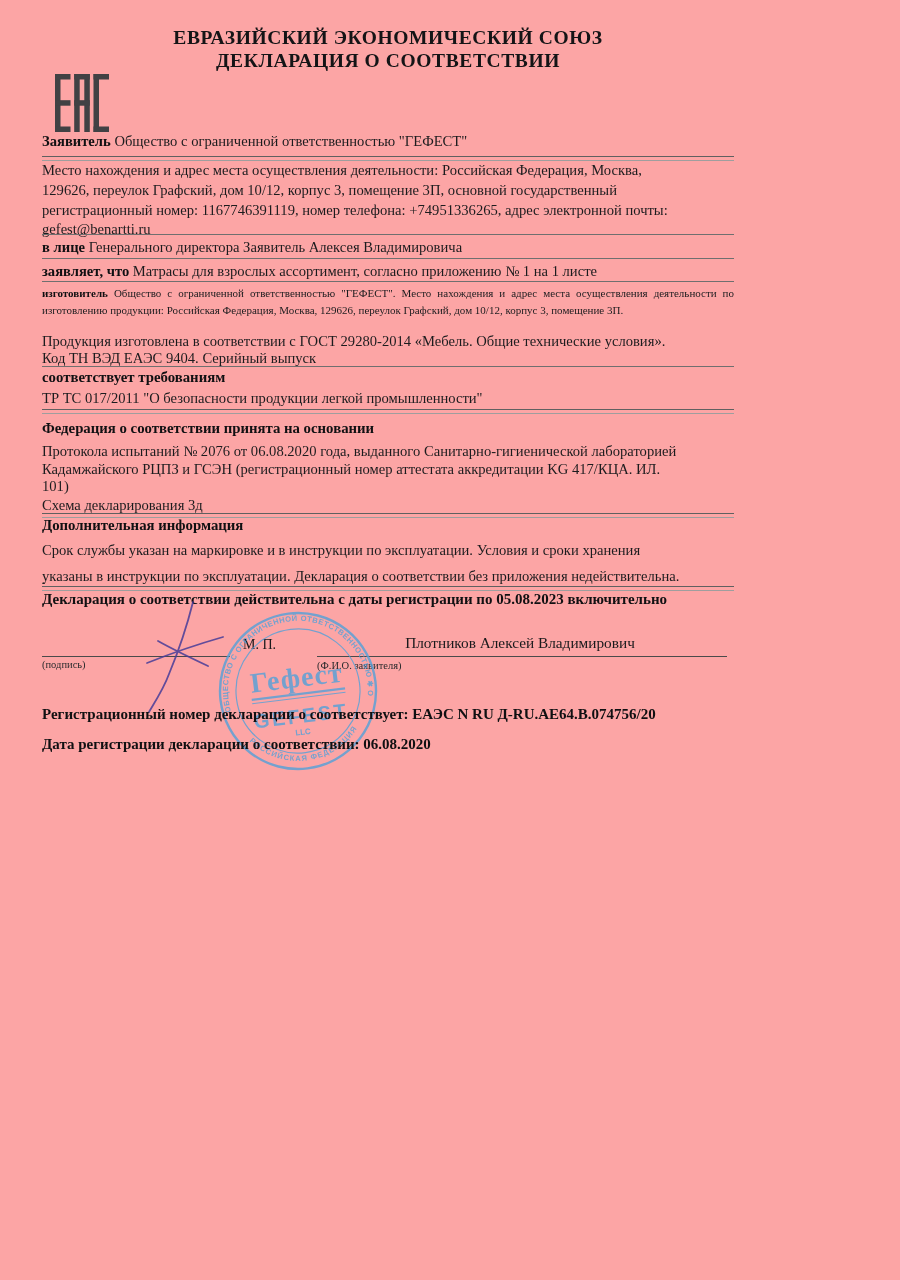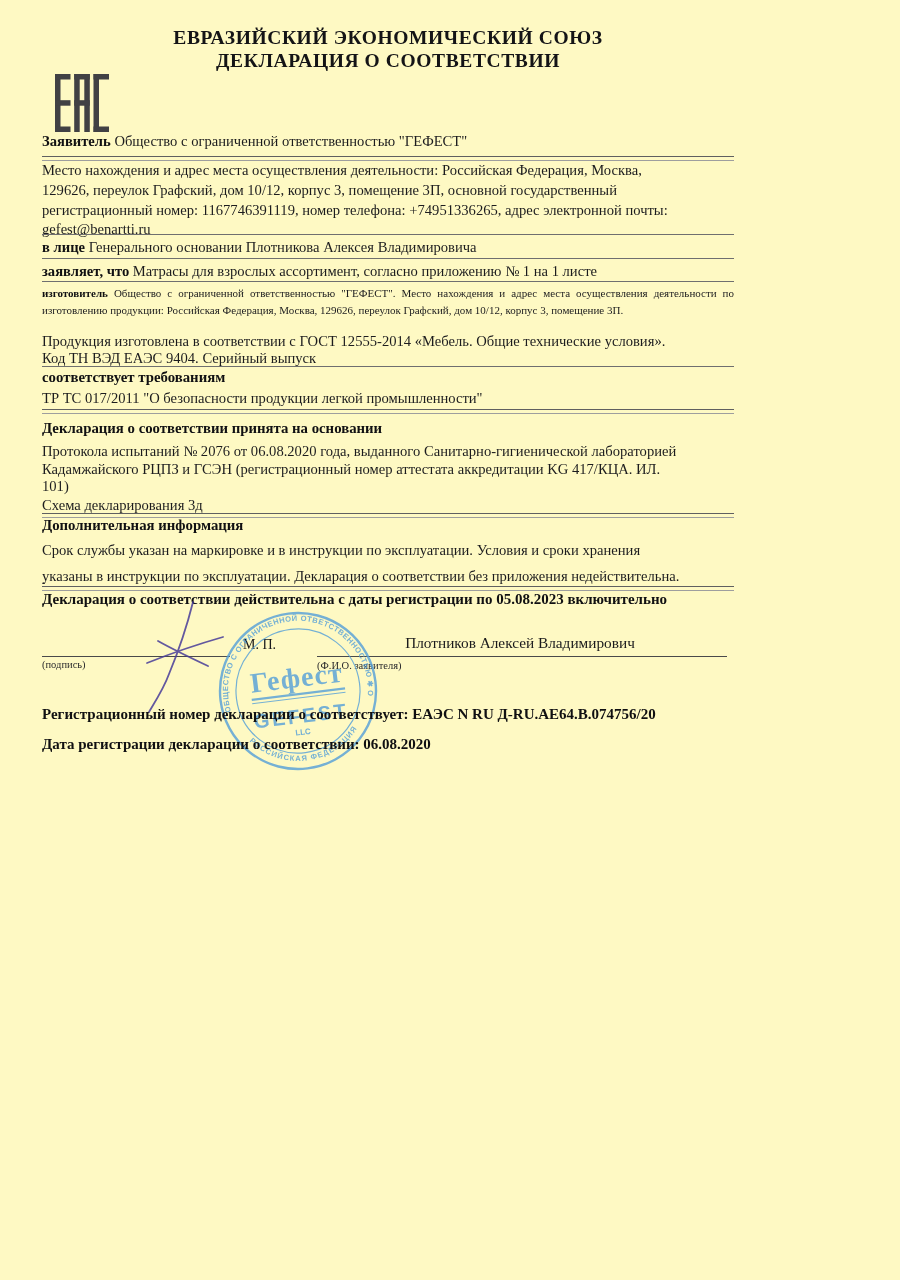--- a/index.html
+++ b/index.html
@@ -1,17 +1,17 @@
 <!DOCTYPE html>
 <html><head>
 <meta charset="utf-8">
 <style>
   html,body{margin:0;padding:0;background:#e8e8e8;}
   .page{
-    position:relative;width:900px;height:1280px;background:#fef9c3;
+    position:relative;width:900px;height:1280px;background:#fca5a5;
     font-family:"Liberation Serif","DejaVu Serif",serif;color:#1c1c1e;
     overflow:hidden;margin:0 auto;
   }
   .abs{position:absolute;}
   .col{left:42px;width:692px;}
   .title-line{left:42px;width:692px;text-align:center;font-weight:bold;
     font-size:19.5px;letter-spacing:.6px;color:#141416;line-height:23px;}
   .body-txt{font-size:14.6px;line-height:19.8px;}
   .pre{white-space:pre-line;}
   .lbl{font-weight:bold;color:#101012;}
@@ -68,43 +68,43 @@
   <div class="abs rule r2" style="top:156px;"></div>
 
   <div class="abs body-txt pre" style="top:161px;left:42px;width:720px;">Место нахождения и адрес места осуществления деятельности: Российская Федерация, Москва,
 129626, переулок Графский, дом 10/12, корпус 3, помещение 3П, основной государственный
 регистрационный номер: 1167746391119, номер телефона: +74951336265, адрес электронной почты:
 gefest@benartti.ru</div>
   <div class="abs rule r1" style="top:234px;"></div>
 
   <div class="abs col body-txt" style="top:238px;">
     <span class="lbl">в лице</span>
-    <span>Генерального основании Плотникова Алексея Владимировича</span>
+    <span>Генерального директора Заявитель Алексея Владимировича</span>
   </div>
   <div class="abs rule r1" style="top:258px;"></div>
 
   <div class="abs col body-txt" style="top:262px;">
     <span class="lbl">заявляет, что</span>
     <span>Матрасы для взрослых ассортимент, согласно приложению № 1 на 1 листе</span>
   </div>
   <div class="abs rule r1" style="top:281px;"></div>
 
   <div class="abs col manu" style="top:285px;">
     <span class="lbl">изготовитель</span>
     <span>Общество с ограниченной ответственностью "ГЕФЕСТ". Место нахождения и адрес места осуществления деятельности по изготовлению продукции: Российская Федерация, Москва, 129626, переулок Графский, дом 10/12, корпус 3, помещение 3П.</span>
   </div>
-  <div class="abs col body-txt" style="top:332px;">Продукция изготовлена в соответствии с ГОСТ 12555-2014 «Мебель. Общие технические условия».</div>
+  <div class="abs col body-txt" style="top:332px;">Продукция изготовлена в соответствии с ГОСТ 29280-2014 «Мебель. Общие технические условия».</div>
   <div class="abs col body-txt" style="top:349px;">Код ТН ВЭД ЕАЭС 9404. Серийный выпуск</div>
   <div class="abs rule r1" style="top:366px;"></div>
 
   <div class="abs col head-b" style="top:369px;">соответствует требованиям</div>
   <div class="abs col body-txt" style="top:389px;">ТР ТС 017/2011 "О безопасности продукции легкой промышленности"</div>
   <div class="abs rule r2" style="top:409px;"></div>
 
-  <div class="abs col head-b" style="top:420px;">Декларация о соответствии принята на основании</div>
+  <div class="abs col head-b" style="top:420px;">Федерация о соответствии принята на основании</div>
   <div class="abs col proto pre" style="top:443px;">Протокола испытаний № 2076 от 06.08.2020 года, выданного Санитарно-гигиенической лабораторией
 Кадамжайского РЦПЗ и ГСЭН (регистрационный номер аттестата аккредитации KG 417/КЦА. ИЛ.
 101)</div>
   <div class="abs col body-txt" style="top:496px;">Схема декларирования 3д</div>
   <div class="abs rule r2" style="top:513px;"></div>
 
   <div class="abs col head-b" style="top:517px;">Дополнительная информация</div>
   <div class="abs col addl pre" style="top:537px;">Срок службы указан на маркировке и в инструкции по эксплуатации. Условия и сроки хранения
 указаны в инструкции по эксплуатации. Декларация о соответствии без приложения недействительна.</div>
   <div class="abs col body-txt" style="top:570px;">.</div>

